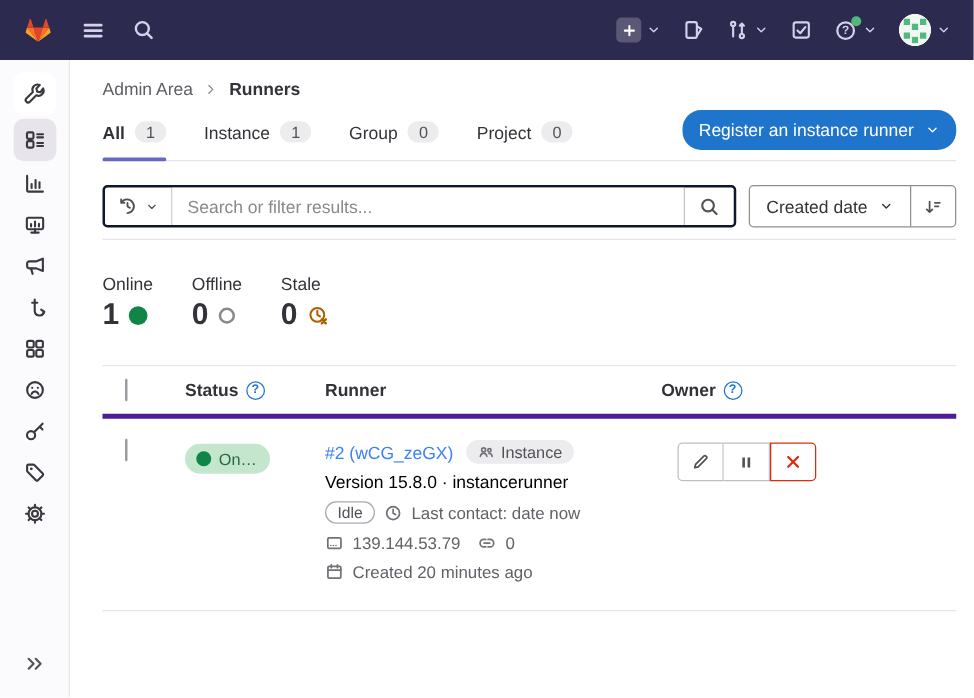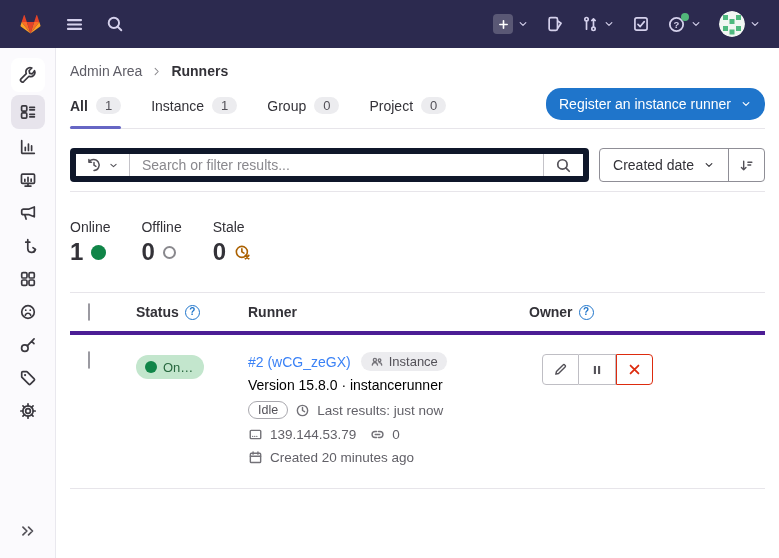--- a/index.html
+++ b/index.html
@@ -15,21 +15,21 @@
   .tb-group { display:flex; align-items:center; gap:4px; }
   .i { fill:none; stroke:currentColor; stroke-width:1.5; stroke-linecap:round; stroke-linejoin:round; }
   .plus-tile { width:20px; height:20px; background:rgba(255,255,255,.22); border-radius:4px;
     display:flex; align-items:center; justify-content:center; color:#fff; }
   .help-wrap { position:relative; display:inline-flex; }
   .notif-dot { position:absolute; top:-2px; right:-3px; width:8px; height:8px;
     border-radius:50%; background:#52b87a; }
   .avatar { width:26px; height:26px; border-radius:50%; overflow:hidden; display:inline-flex; }
 
   
-  .shell { display:flex; height:510px; }
+  .shell { display:flex; height:510px;gap:12px; }
   .sidebar { width:56px; background:#fbfafd; border-right:1px solid #e9e8ee;
     display:flex; flex-direction:column; align-items:center; padding-top:10px; gap:3px; }
   .sb-item { width:34px; height:30px; border-radius:8px; color:#3a383f;
     display:flex; align-items:center; justify-content:center; cursor:pointer; }
   .sb-item.hovered { background:#ffffff; height:34px; }
   .sb-item.active { background:#e7e4ec; height:34px; }
   .sb-item svg { width:18px; height:18px; }
   .sb-collapse { margin-top:auto; margin-bottom:12px; color:#535158; }
 
   .main { flex:1; padding:0 14px; overflow:hidden; }
@@ -50,21 +50,21 @@
     height:3px; background:#6666c4; border-radius:2px; }
   .count-badge { background:#ececef; color:#535158; border-radius:10px; padding:1px 9px;
     font-size:13px; font-weight:400; }
   .register-btn { margin-left:auto; align-self:center; height:32px; background:#1f75cb;
     color:#fff; border:none; border-radius:15px; padding:0 13px; font-size:14px;
     font-family:inherit; display:flex; align-items:center; gap:9px; cursor:pointer; margin-bottom:5px;}
 
   
   .filter-section { margin-top:19px; padding-bottom:9px; border-bottom:1px solid #e7e5ea;
     display:flex; gap:10px; }
-  .search-box { flex:1; display:flex; align-items:stretch; border:6px solid #0f172a;
+  .search-box { flex:1; display:flex; align-items:stretch; border:2px solid #0f172a;
     border-radius:4px; height:34px; background:#fff; overflow:hidden; }
   .sb-history { display:flex; align-items:center; gap:6px; padding:0 10px;
     border-right:1px solid #c4c3c9; color:#535158; cursor:pointer; }
   .search-input { border:0; flex:1; font-size:14px; padding:0 4px 0 12px; color:#333238;
     font-family:inherit; outline:none; }
   .search-input::placeholder { color:#89888d; }
   .sb-search { width:40px; border-left:1px solid #c4c3c9; display:flex; align-items:center;
     justify-content:center; color:#535158; cursor:pointer; }
   .sort-group { display:flex; border:1px solid #8f8e96; border-radius:4px; height:34px; background:#fff; }
   .sort-label { padding:0 13px; display:flex; align-items:center; gap:9px; color:#333238; cursor:pointer; }
@@ -443,21 +443,21 @@
             <span>instancerunner</span>
           </div>
           <div class="meta-line">
             <span class="idle-badge">Idle</span>
             <span class="meta-ic">
               <svg class="i" width="15" height="15" viewBox="0 0 16 16">
                 <circle cx="8" cy="8" r="5.5"></circle>
                   <path d="M8 4.8V8l2.2 1.3"></path>
                 </svg>
             </span>
-            <span>Last results: just now</span>
+            <span>Last contact: date now</span>
           </div>
           <div class="meta-line">
             <span class="meta-ic">
               <svg class="i" width="15" height="15" viewBox="0 0 16 16">
                 <rect x="2.4" y="3.6" width="11.2" height="8.8" rx="1"></rect>
                 <circle cx="5" cy="10" r="0.7" fill="currentColor" stroke="none"></circle>
                 <circle cx="7.2" cy="10" r="0.7" fill="currentColor" stroke="none"></circle>
                 <circle cx="9.4" cy="10" r="0.7" fill="currentColor" stroke="none"></circle>
                 </svg>
             </span>

